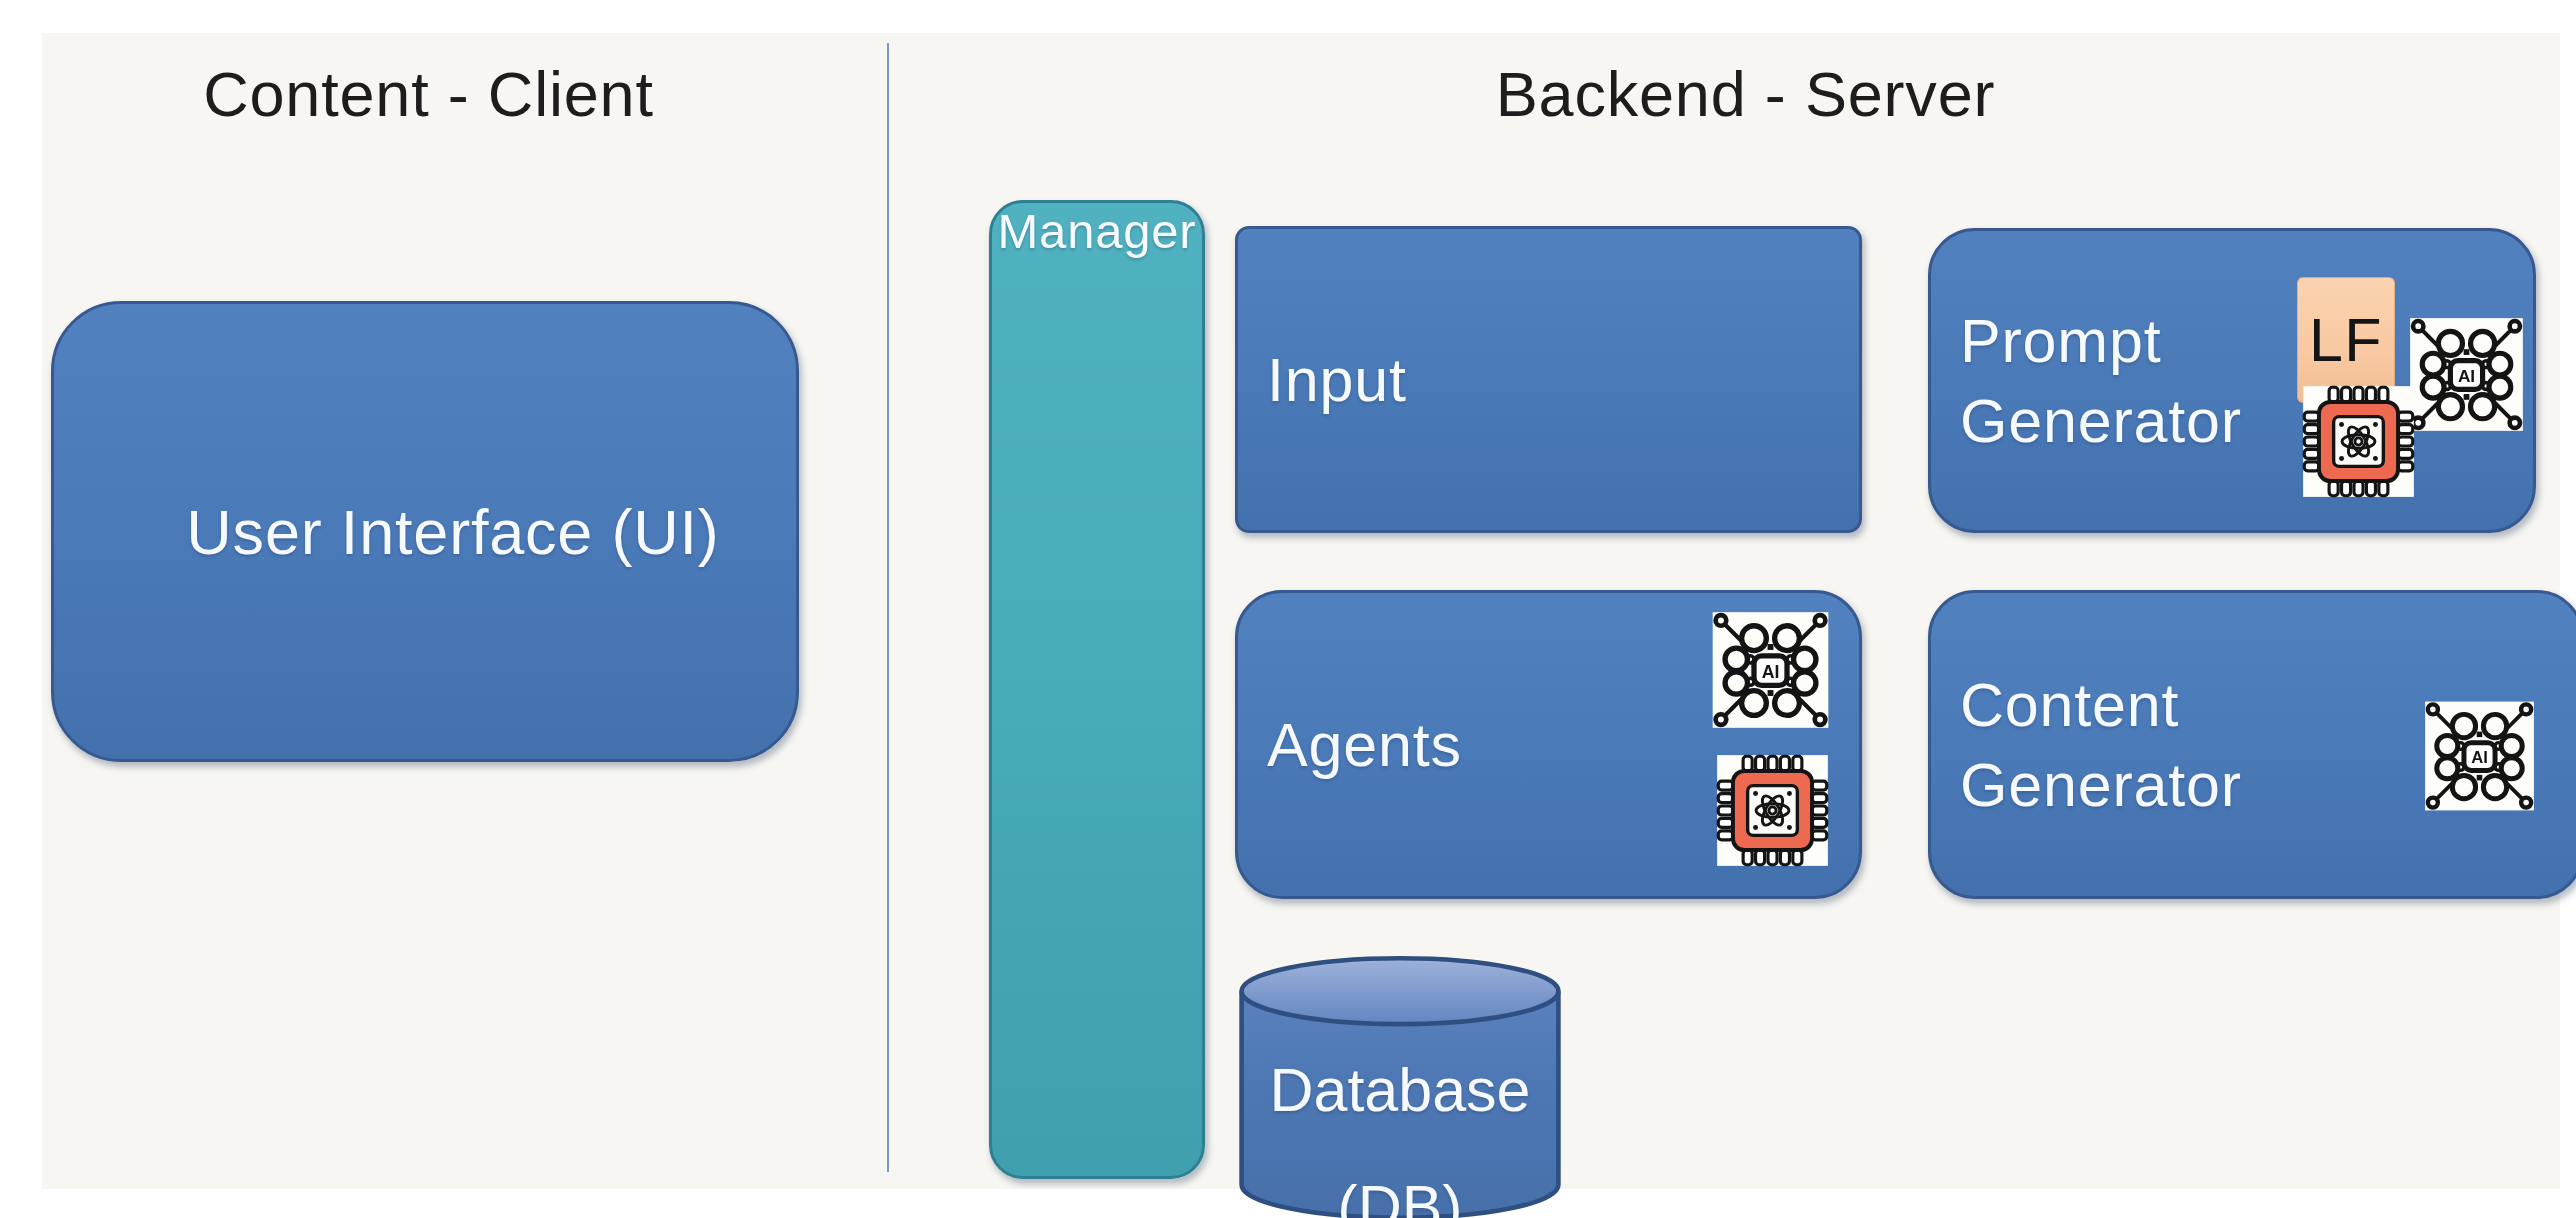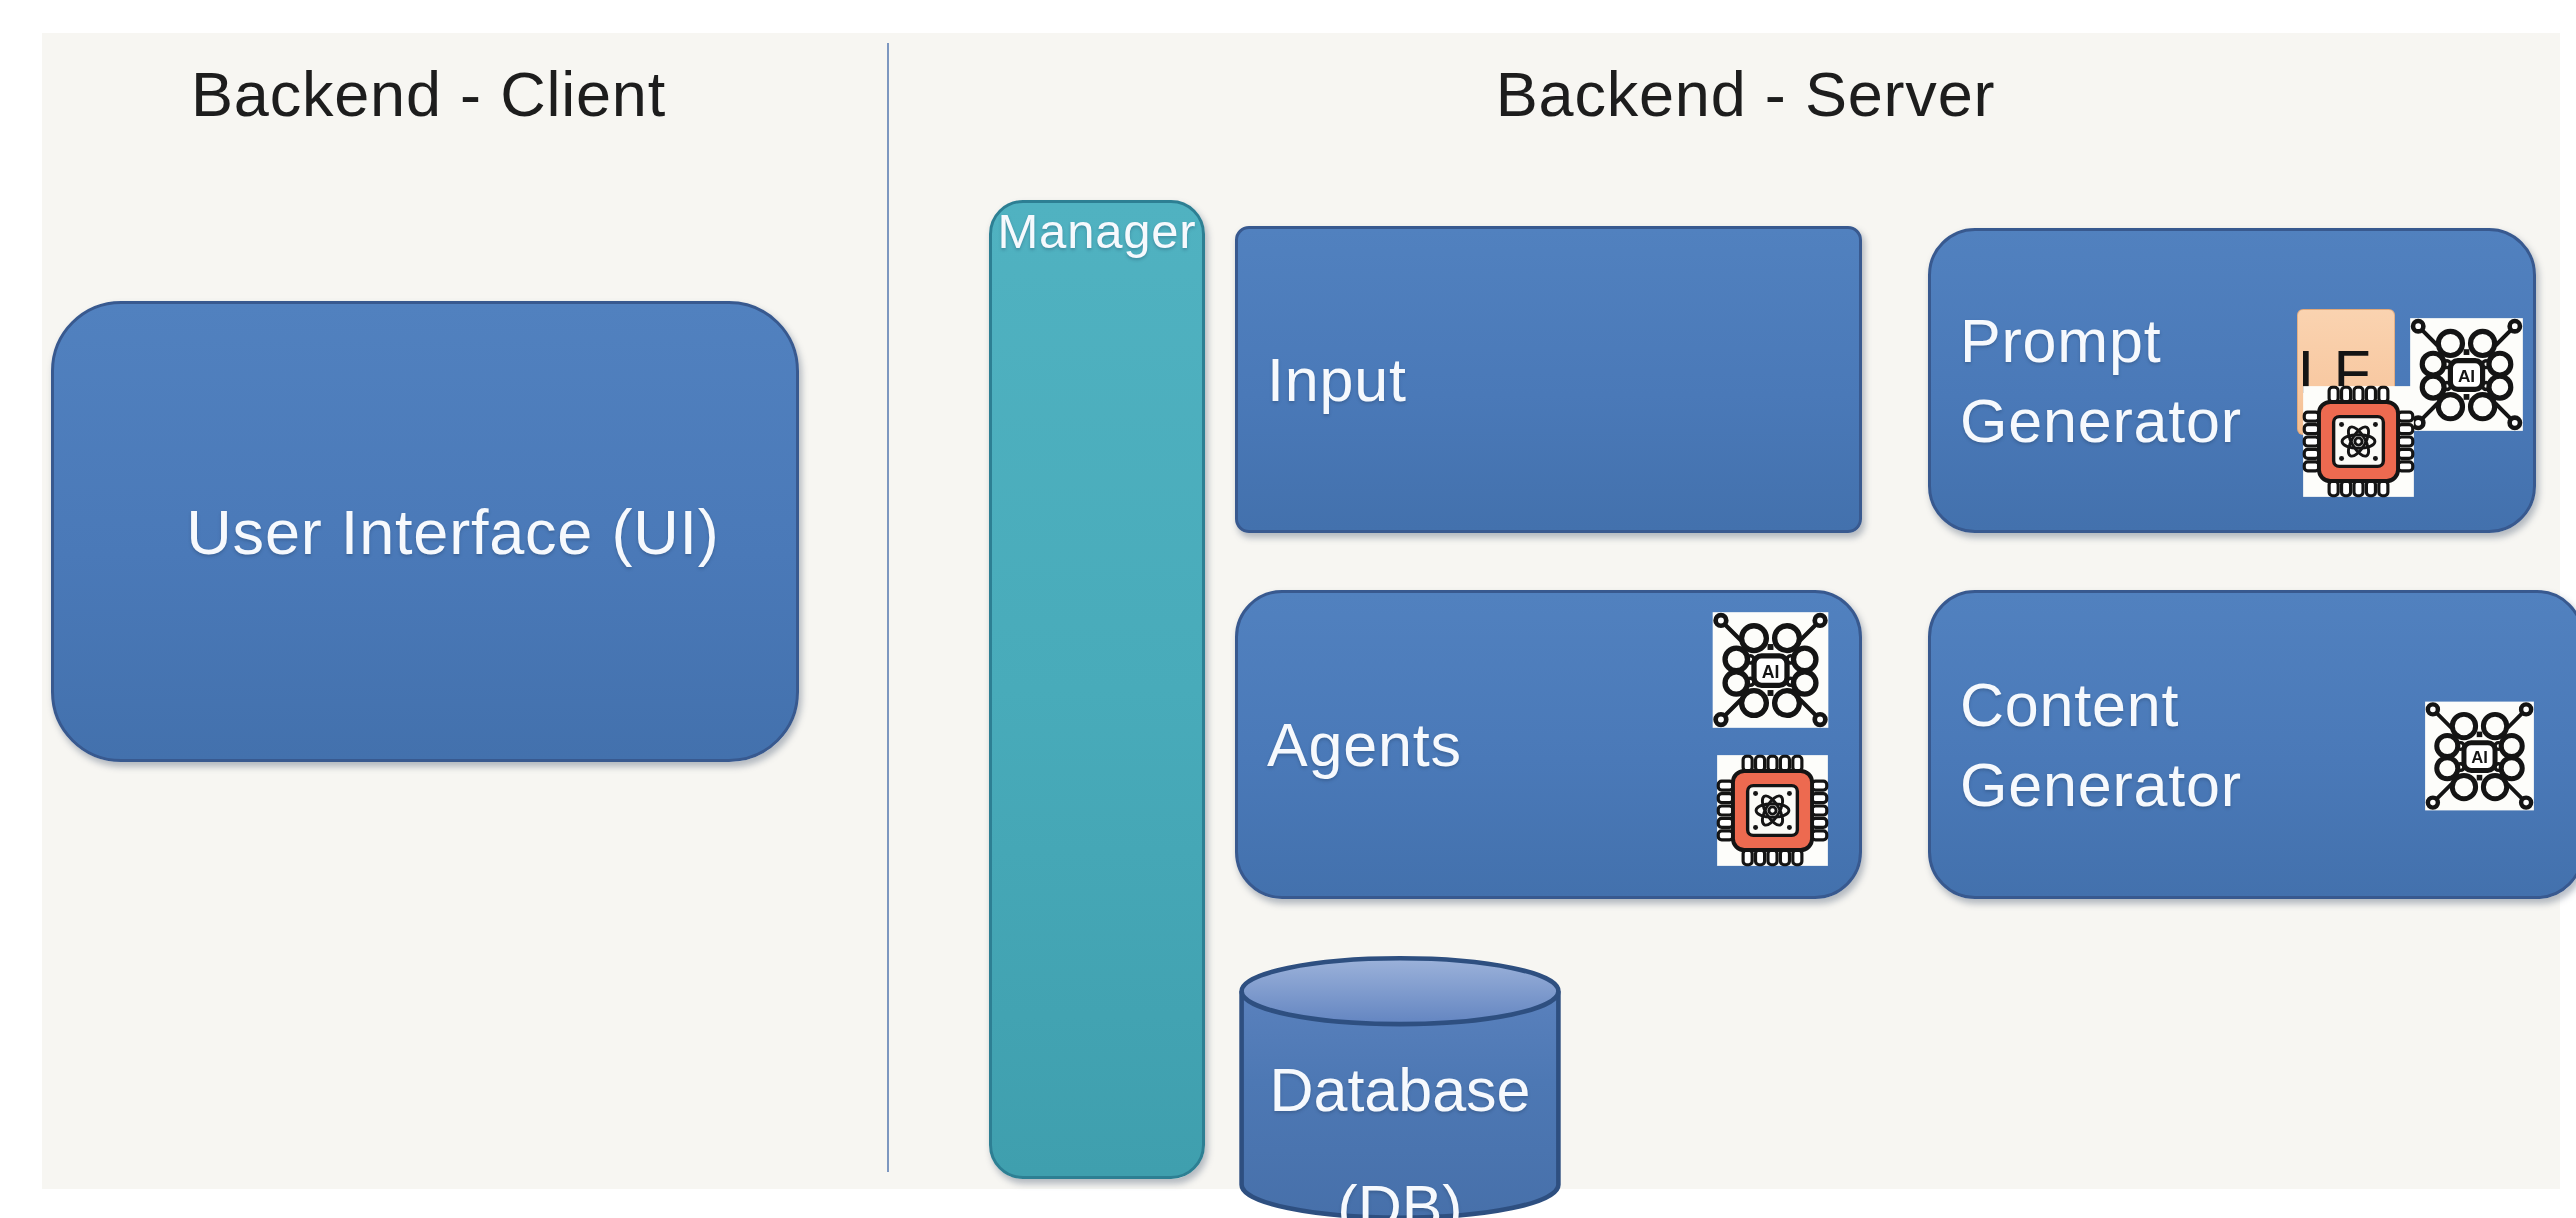--- a/index.html
+++ b/index.html
@@ -51,22 +51,22 @@
     height:100%;padding-left:29px;
   }
   .label-col .label{font-size:61px;line-height:80px;}
   .manager-box .label{font-size:49px;}
   .icon{position:absolute;}
   .icon svg{width:100%;height:100%;display:block;}
   .lf-badge{
     position:absolute;left:366px;top:46px;width:98px;height:126px;
     background:linear-gradient(180deg,#fad3b0 0%,var(--lf-bg,#f8c9a2) 60%,#f3bd90 100%);
     border-radius:6.1px;border:1.5px solid rgba(210,150,100,0.55);
-    display:flex;align-items:center;
-    color:#151515;font-size:61px;letter-spacing:1.5px;margin-top:32px;
+    display:flex;align-items:center;justify-content:center;
+    color:#151515;font-size:61px;letter-spacing:1.5px;
   }
   .pg-brain{left:478px;top:86px;width:115px;height:115px;}
   .pg-chip{left:370px;top:154px;width:115px;height:113px;}
   .ag-brain{left:473px;top:18.4px;width:119px;height:118px;}
   .ag-chip{left:477px;top:161px;width:115px;height:113px;}
   .cg-brain{left:493px;top:107px;width:111px;height:112px;}
   .db{position:absolute;left:1237px;top:956px;width:326px;height:264px;}
   .db svg{position:absolute;left:0;top:0;width:326px;height:264px;}
   .db-label{
     position:absolute;left:0;top:59px;width:326px;text-align:center;
@@ -74,21 +74,21 @@
     text-shadow:0 1.5px 3.1px rgba(25,45,75,0.28);
   }
   .db-label span{display:block;margin-top:33px;}
 </style>
 </head>
 <body>
 
 <div class="page">
   <div class="canvas-bg"></div>
 
-  <div class="section-title title-left">Backend - Client</div>
+  <div class="section-title title-left">Content - Client</div>
   <div class="section-title title-right">Backend - Server</div>
 
   <div class="divider"></div>
 
   <div class="box ui-box">
     <div class="center-label">
       <span class="label">User Interface (UI)</span>
     </div>
   </div>
 

